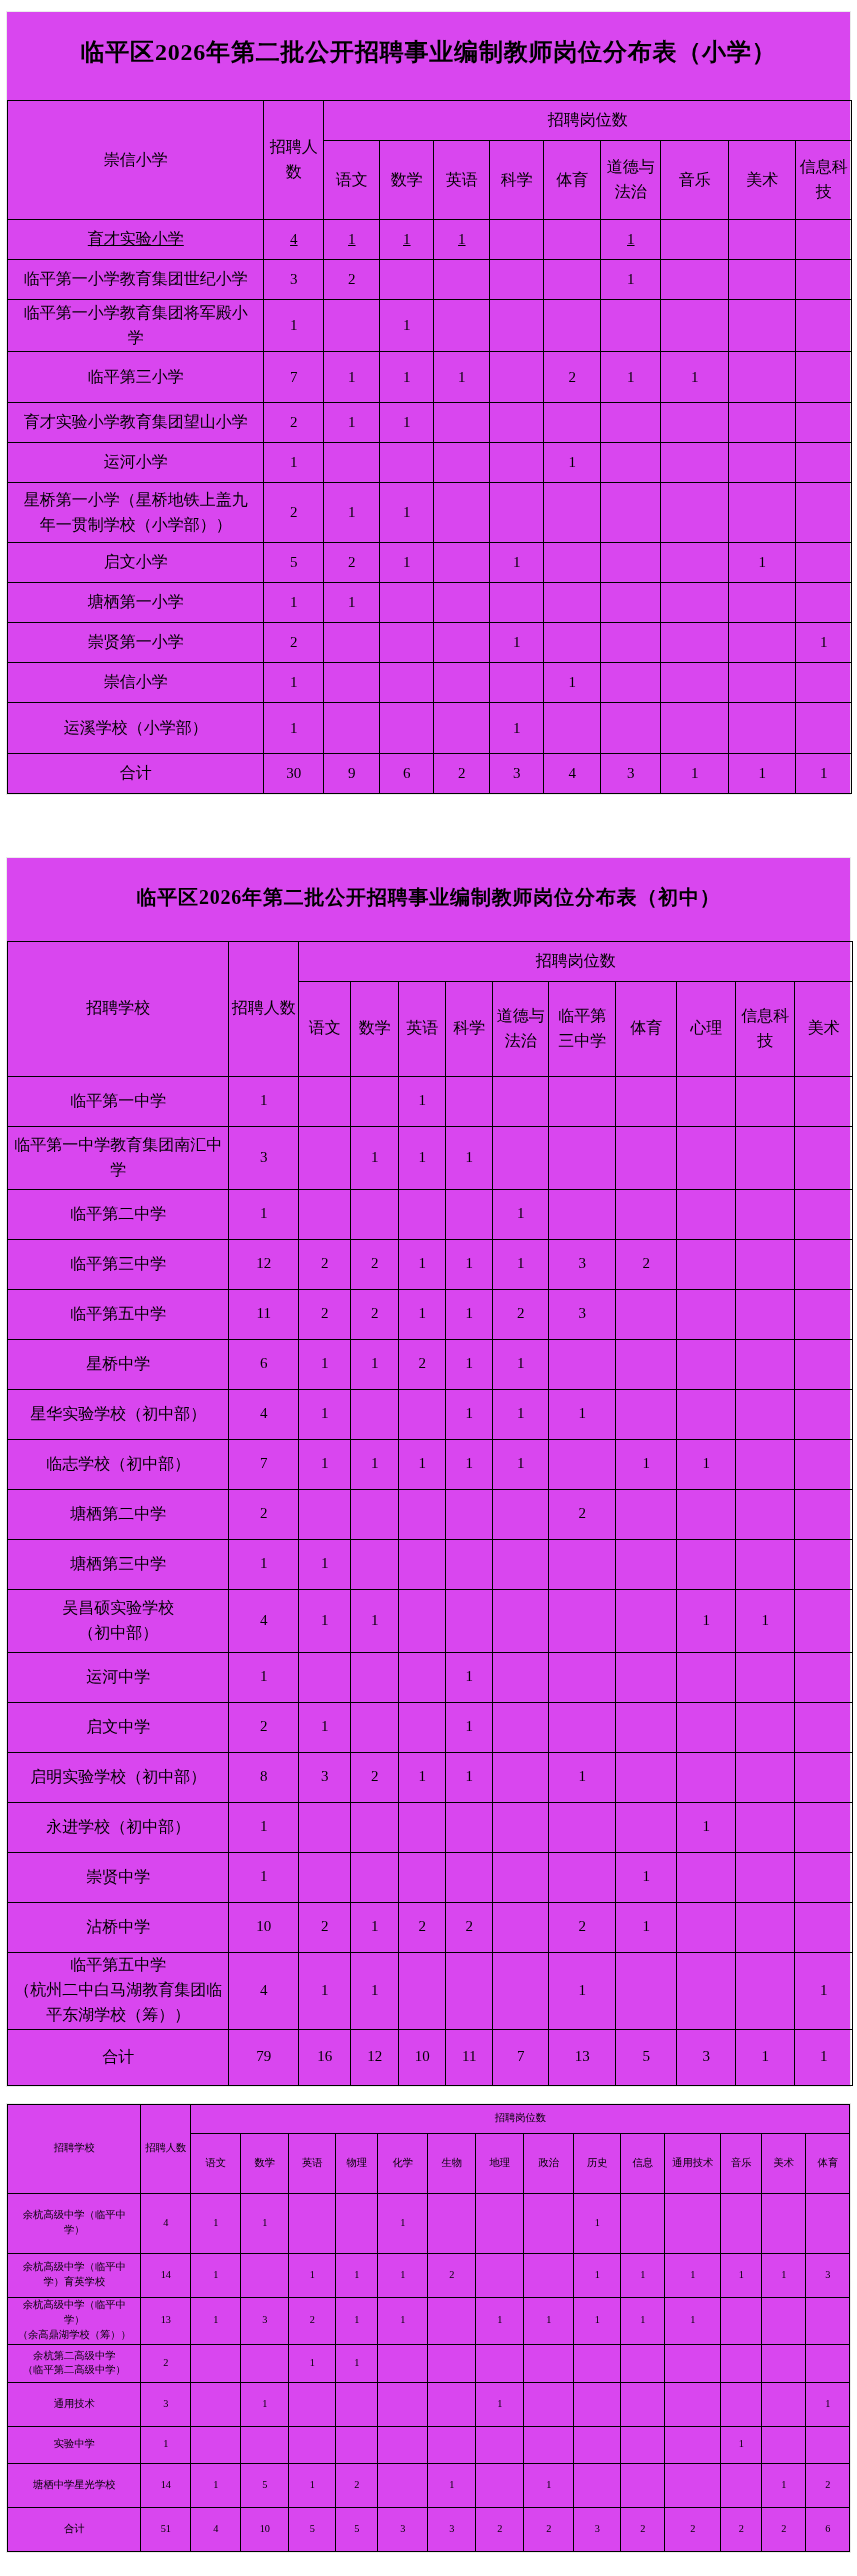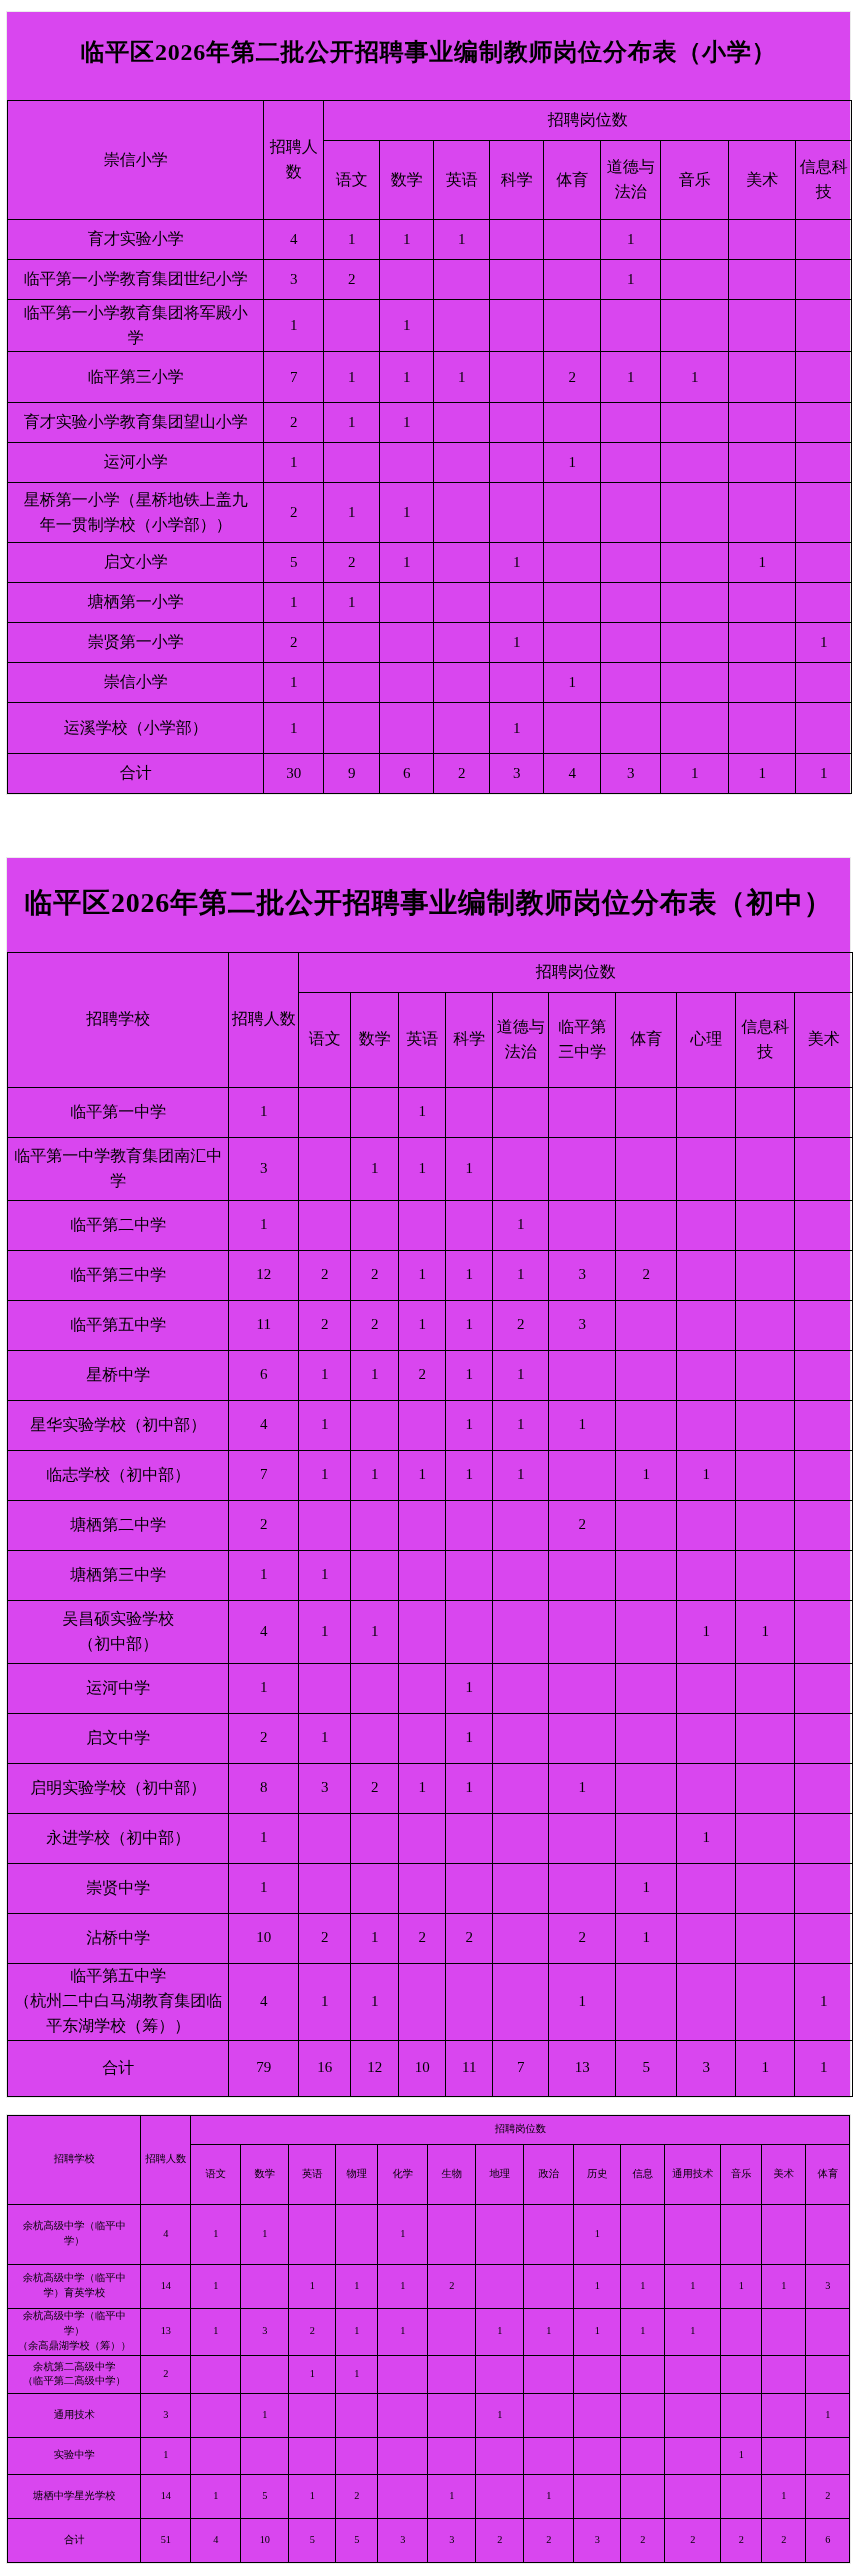--- a/index.html
+++ b/index.html
@@ -3,21 +3,21 @@
 <meta charset="utf-8">
 <style>
   html,body{margin:0;padding:0;background:#ffffff;}
   body{width:857px;height:2576px;position:relative;font-family:"Liberation Serif","DejaVu Serif",serif;color:#000;}
   .sheet{background:#d946ef;border:0.8px solid #ebebeb;margin:0 6.3px;}
   .sheet-1{margin-top:11px;}
   .sheet-2{margin-top:62px;}
   .sheet-3{margin-top:16px;}
   .doc-title{text-align:center;font-weight:bold;margin:0;letter-spacing:0.8px;}
   .sheet-1 .doc-title{font-size:24px;padding:24px 0 32px;}
-  .sheet-2 .doc-title{font-size:28px;padding:25.4px 0 30px;}
+  .sheet-2 .doc-title{font-size:20px;padding:25.4px 0 30px;}
   .sheet-3 .doc-title{font-size:13.5px;padding:9.5px 0 9.5px;}
   table{border-collapse:collapse;table-layout:fixed;width:843px;margin:0 auto;}
   th,td{border-left:0.8px solid #000;border-right:0.8px solid #000;border-top:1.6px solid #000;border-bottom:1.6px solid #000;
         text-align:center;vertical-align:middle;padding:0.8px 2.4px;overflow:hidden;font-weight:normal;
         word-break:break-all;white-space:pre-line;}
   table{border:1.6px solid #000;}
   .t1 th,.t1 td,.t2 th,.t2 td{font-size:16px;line-height:1.55;}
   .t3 th,.t3 td{font-size:10.3px;line-height:1.45;}
   .t1 thead tr:nth-child(1){height:40px;}
   .t1 thead tr:nth-child(2){height:79px;}
@@ -59,21 +59,21 @@
           <th>英语</th>
           <th>科学</th>
           <th>体育</th>
           <th>道德与法治</th>
           <th>音乐</th>
           <th>美术</th>
           <th>信息科技</th>
         </tr>
       </thead>
       <tbody>
-        <tr style="height: 40px;">
+        <tr style="height: 40px; text-decoration: underline;">
           <td>育才实验小学</td>
           <td class="num">4</td>
           <td class="num">1</td>
           <td class="num">1</td>
           <td class="num">1</td>
           <td class="num"></td>
           <td class="num"></td>
           <td class="num">1</td>
           <td class="num"></td>
           <td class="num"></td>

